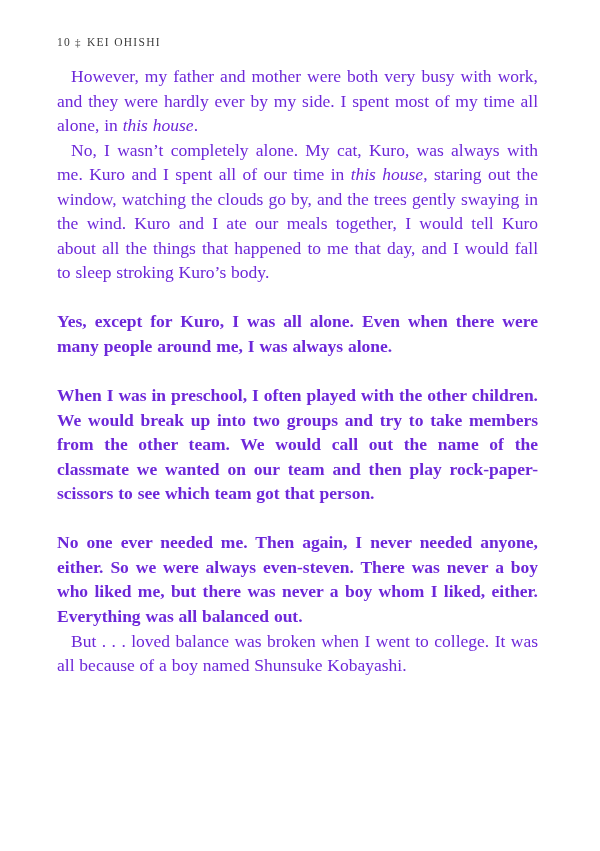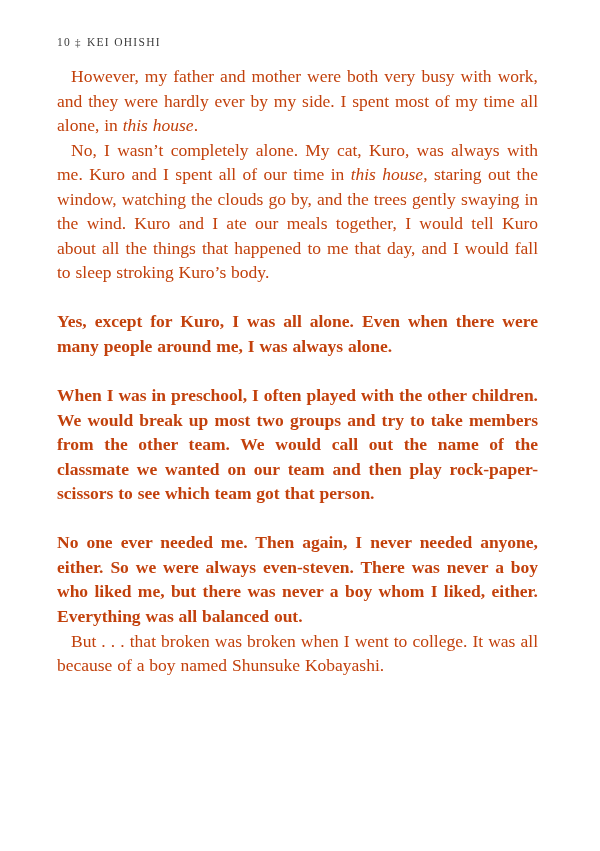--- a/index.html
+++ b/index.html
@@ -30,21 +30,21 @@
     font-size: 11px;
     color: #3c3c3c;
   }
   .body-text {
     position: absolute;
     left: 57px;
     top: 64px;
     width: 481px;
     font-size: 17.5px;
     line-height: 24.55px;
-    color: #c2410c;
+    color: #6d28d9;
     text-align: justify;
     word-spacing: 0.5px;
   }
   .body-text p {
     margin: 0;
     padding: 0;
   }
   .body-text p.indent {
     text-indent: 14px;
   }
@@ -61,17 +61,17 @@
 
 <div class="page">
   <div class="running-header">
     <span>10</span><span class="sep">‡</span><span>KEI OHISHI</span>
   </div>
 
   <div class="body-text">
       <p class="indent "><span>However, my father and mother were both very busy with work, and they were hardly ever by my side. I spent most of my time all alone, in </span><span class="italic">this house</span><span>.</span></p>
       <p class="indent "><span>No, I wasn’t completely alone. My cat, Kuro, was always with me. Kuro and I spent all of our time in </span><span class="italic">this house</span><span>, staring out the window, watching the clouds go by, and the trees gently swaying in the wind. Kuro and I ate our meals together, I would tell Kuro about all the things that happened to me that day, and I would fall to sleep stroking Kuro’s body.</span></p>
       <p class="space-before"><span>Yes, except for Kuro, I was all alone. Even when there were many people around me, I was always alone.</span></p>
-      <p class="space-before"><span>When I was in preschool, I often played with the other children. We would break up most two groups and try to take members from the other team. We would call out the name of the classmate we wanted on our team and then play rock-paper-scissors to see which team got that person.</span></p>
+      <p class="space-before"><span>When I was in preschool, I often played with the other children. We would break up into two groups and try to take members from the other team. We would call out the name of the classmate we wanted on our team and then play rock-paper-scissors to see which team got that person.</span></p>
       <p class="space-before"><span>No one ever needed me. Then again, I never needed anyone, either. So we were always even-steven. There was never a boy who liked me, but there was never a boy whom I liked, either. Everything was all balanced out.</span></p>
-      <p class="indent "><span>But . . . that broken was broken when I went to college. It was all because of a boy named Shunsuke Kobayashi.</span></p>
+      <p class="indent "><span>But . . . loved balance was broken when I went to college. It was all because of a boy named Shunsuke Kobayashi.</span></p>
     </div>
 </div>
 
 </body></html>

